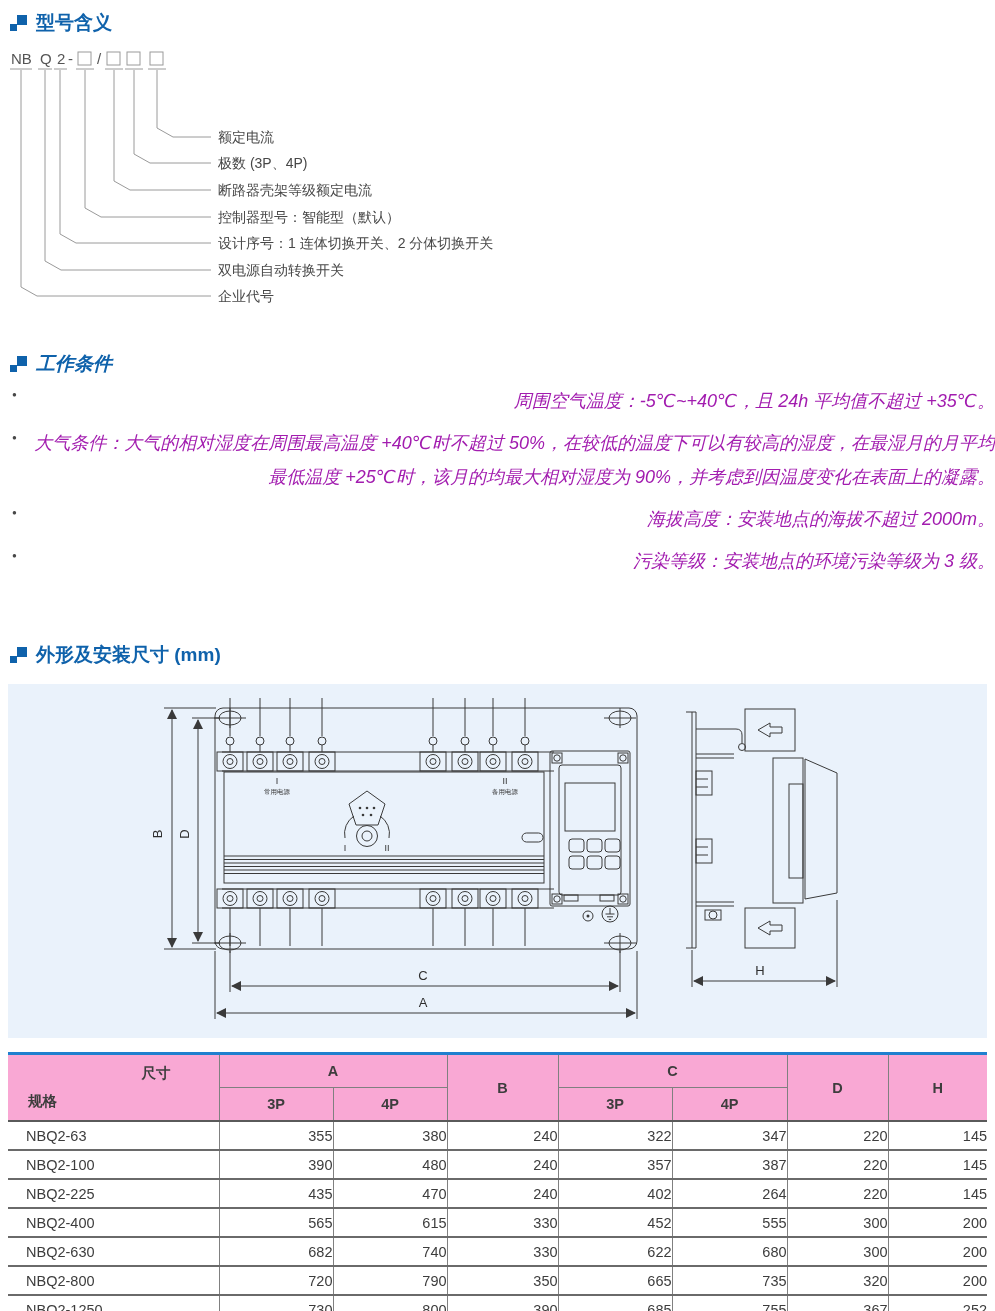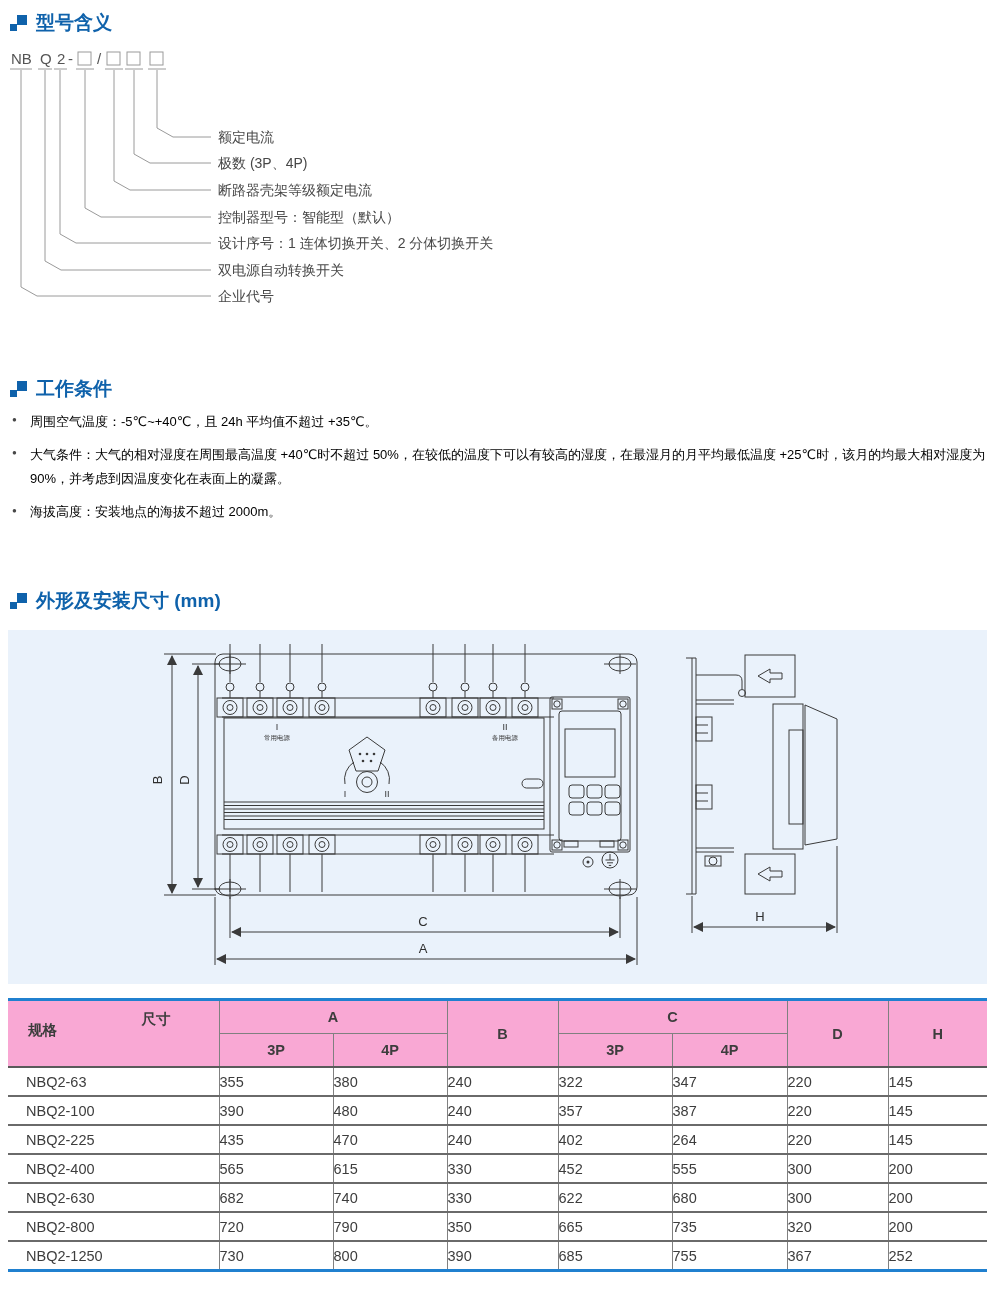--- a/index.html
+++ b/index.html
@@ -7,30 +7,30 @@
   .page { position:relative; width:995px; height:1311px; overflow:hidden; }
 
   
   h2.sec { display:flex; align-items:center; gap:9px; color:#0f62ab;
            font-size:19px; font-weight:bold; margin:0 0 0 10px; line-height:22px; }
   .icon-steps { position:relative; width:17px; height:16px; flex:0 0 17px; }
   .icon-steps .sq1 { position:absolute; left:0; bottom:0; width:7px; height:7px; background:#0f62ab; }
   .icon-steps .sq2 { position:absolute; left:7px; top:0; width:10px; height:10px; background:#0f62ab; }
 
   .sec1 { padding-top:12px; }
-  .sec2 { margin-top:64px; }
+  .sec2 { margin-top:39px;font-style:italic; }
   .sec3 { margin-top:66px; }
 
   svg.model { display:block; margin:14px 0 0 5px; }
   svg.model text.code { fill:#555; font-size:15px; }
   svg.model text.lbl  { fill:#474747; font-size:14px; }
   svg.model line, svg.model path, svg.model rect { stroke:#9a9a9a; fill:none; stroke-width:1; }
 
   
-  ul.cond { margin:10px 0 0 10px; padding:0; list-style:none; font-size:13px; color:#000000; }
+  ul.cond { margin:10px 0 0 10px; padding:0; list-style:none; font-size:18px; color:#a21caf;text-align:right; }
   ul.cond li { position:relative; padding-left:20px; margin:9px 0; line-height:1.85; max-width:972px; }
   ul.cond li::before { content:"●"; position:absolute; left:2px; top:0.42em; font-size:8px; color:#474747; }
 
   
   .panel { margin:18px 0 0 8px; width:979px; height:354px; background:#eaf2fb; }
   .drawing line,.drawing rect,.drawing ellipse,.drawing circle,.drawing path,.drawing polygon
       { stroke:#3a3a3a; fill:none; stroke-width:1; }
   .drawing text { stroke:none; fill:#2e2e2e; font-size:13px; }
   .drawing text.tiny { font-size:6.5px; }
   .drawing text.small { font-size:9px; }
@@ -40,27 +40,27 @@
   table.dims { border-collapse:collapse; table-layout:fixed; margin:14px 0 0 8px; width:979px;
                font-size:14.5px; color:#3d3d3d;
                border-top:3px solid #2080cf; border-bottom:3px solid #2080cf; }
   table.dims th, table.dims td { border-left:1px solid #808080; border-right:1px solid #808080; }
   table.dims th:first-child, table.dims td:first-child { border-left:none; }
   table.dims th:last-child, table.dims td:last-child { border-right:none; }
   table.dims thead th { background:#f9a8d4; font-weight:bold; padding:0; }
   table.dims thead tr.grp th { height:32px; border-bottom:1px solid #808080; }
   table.dims thead tr.sub th { height:32px; }
   table.dims thead { border-bottom:2px solid #5a5a5a; }
-  table.dims tbody td { height:27px; padding:0; text-align:left; border-bottom:2px solid #6a6a6a; }
+  table.dims tbody td { height:27px; padding:0; text-align:right; border-bottom:2px solid #6a6a6a; }
   table.dims tbody tr:last-child td { border-bottom:none; }
   table.dims tbody td.model-cell { text-align:left; padding-left:18px; }
   th.corner { position:relative; padding:0;
     background-image:linear-gradient(to bottom right, transparent 49.7%, #8a8a8a 49.7%, #8a8a8a 50.35%, transparent 50.35%); }
   th.corner .t1 { position:absolute; right:48px; top:9px; }
-  th.corner .t2 { position:absolute; left:20px; bottom:26px; }
+  th.corner .t2 { position:absolute; left:20px; bottom:9px; }
 </style>
 </head>
 <body>
 
 <div class="page">
 
   <div class="sec1">
     <h2 class="sec">
       <span class="icon-steps">
           <span class="sq1"></span>
@@ -117,20 +117,21 @@
       <span class="icon-steps">
           <span class="sq1"></span>
           <span class="sq2"></span>
         </span>
       <span>工作条件</span>
     </h2>
     <ul class="cond">
       <li>周围空气温度：-5℃~+40℃，且 24h 平均值不超过 +35℃。</li>
       <li>大气条件：大气的相对湿度在周围最高温度 +40℃时不超过 50%，在较低的温度下可以有较高的湿度，在最湿月的月平均最低温度 +25℃时，该月的均最大相对湿度为 90%，并考虑到因温度变化在表面上的凝露。</li>
       <li>海拔高度：安装地点的海拔不超过 2000m。</li>
+      <li>污染等级：安装地点的环境污染等级为 3 级。</li>
     </ul>
   </div>
 
   <div class="sec3">
     <h2 class="sec">
       <span class="icon-steps">
           <span class="sq1"></span>
           <span class="sq2"></span>
         </span>
       <span>外形及安装尺寸 (mm)</span>

